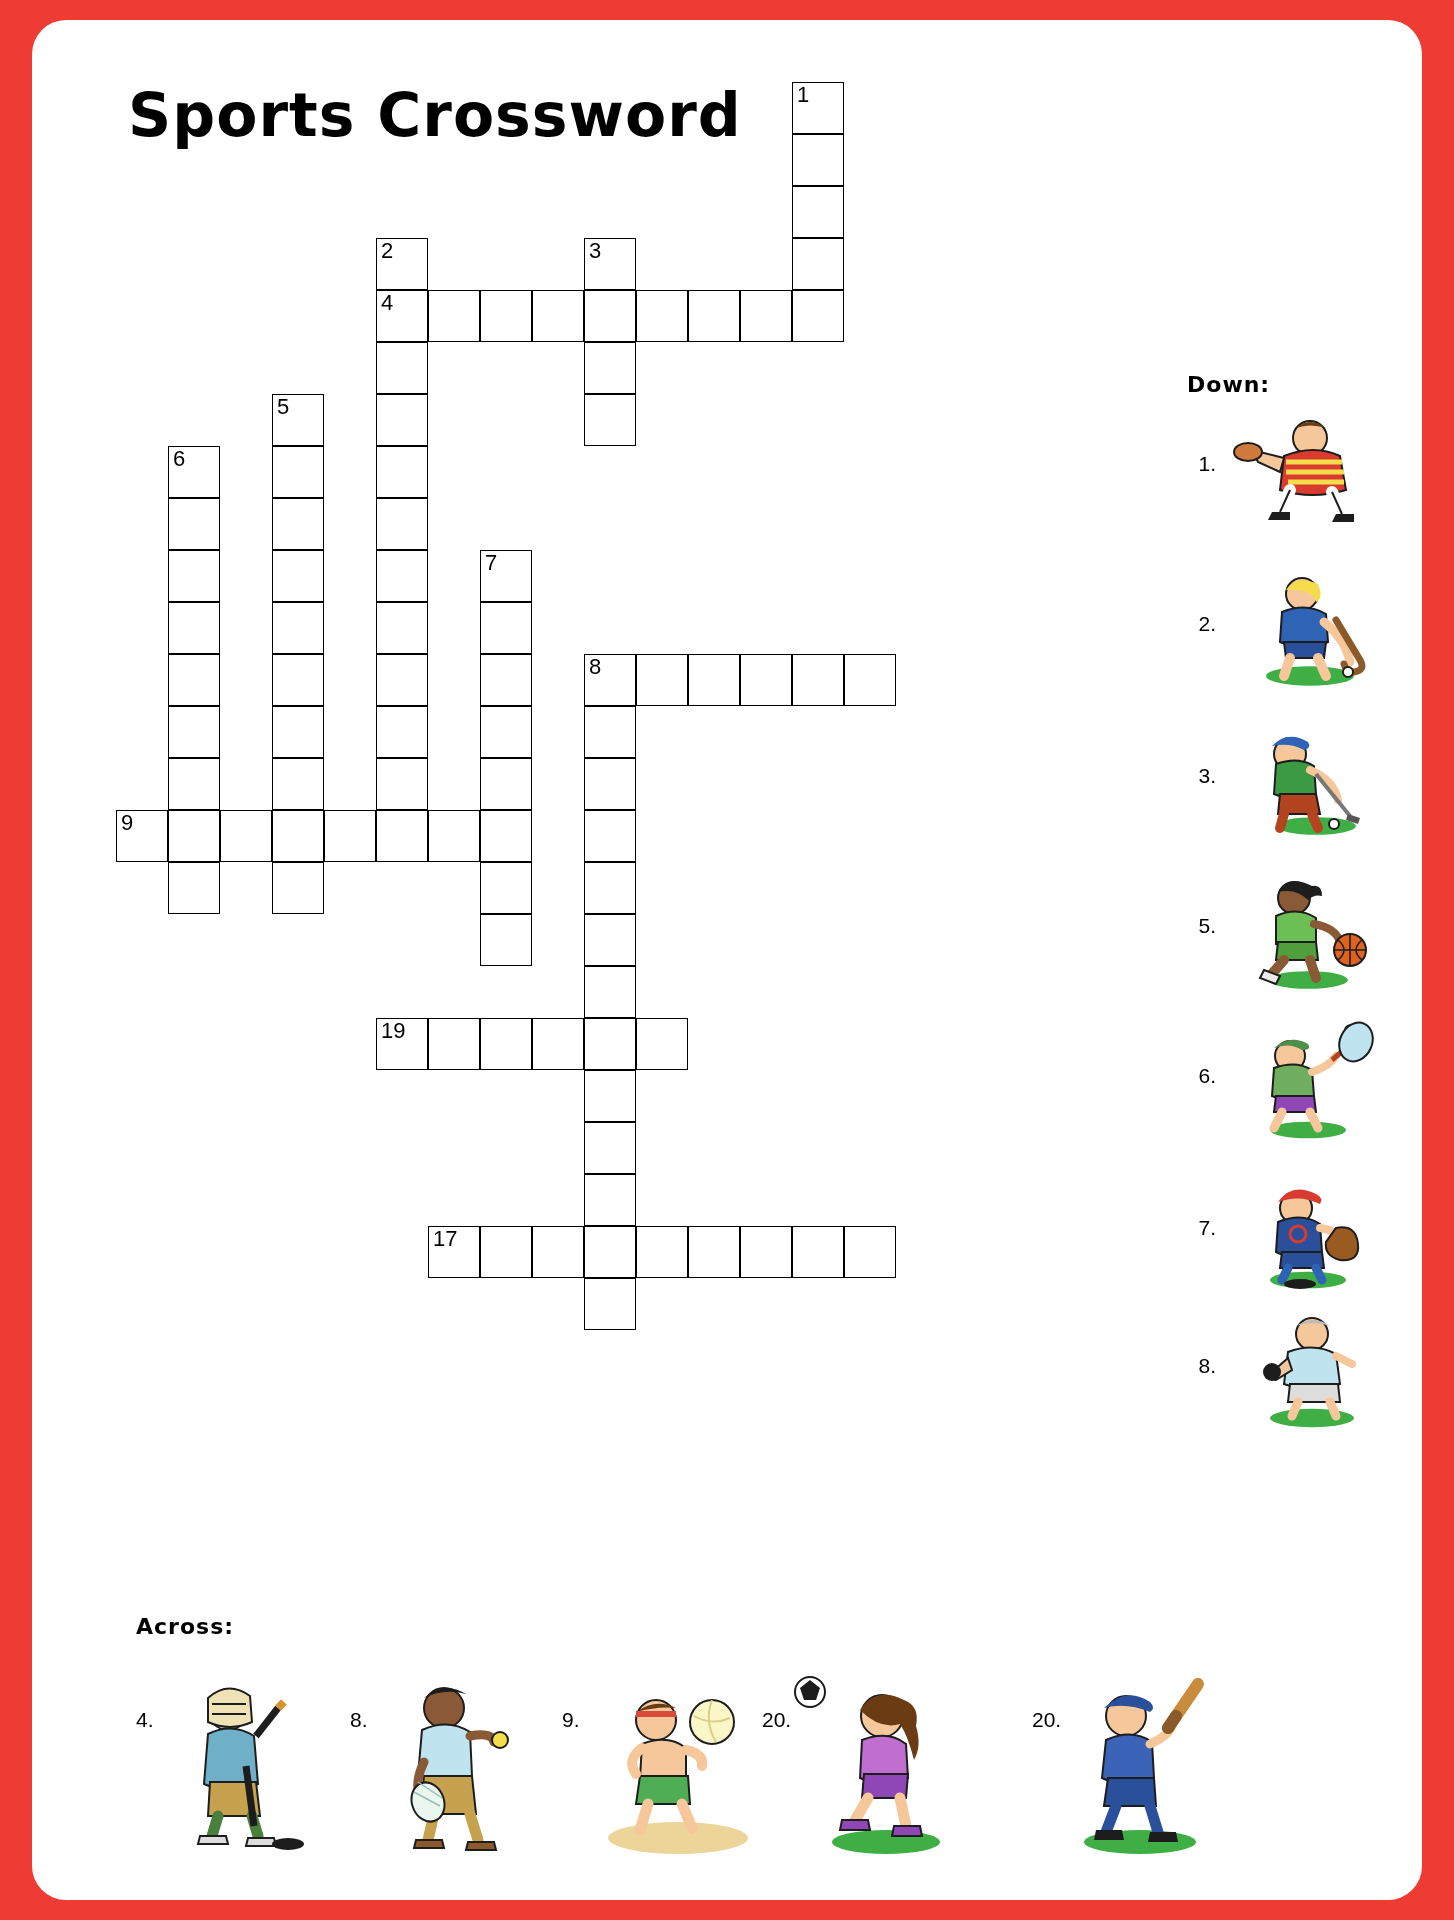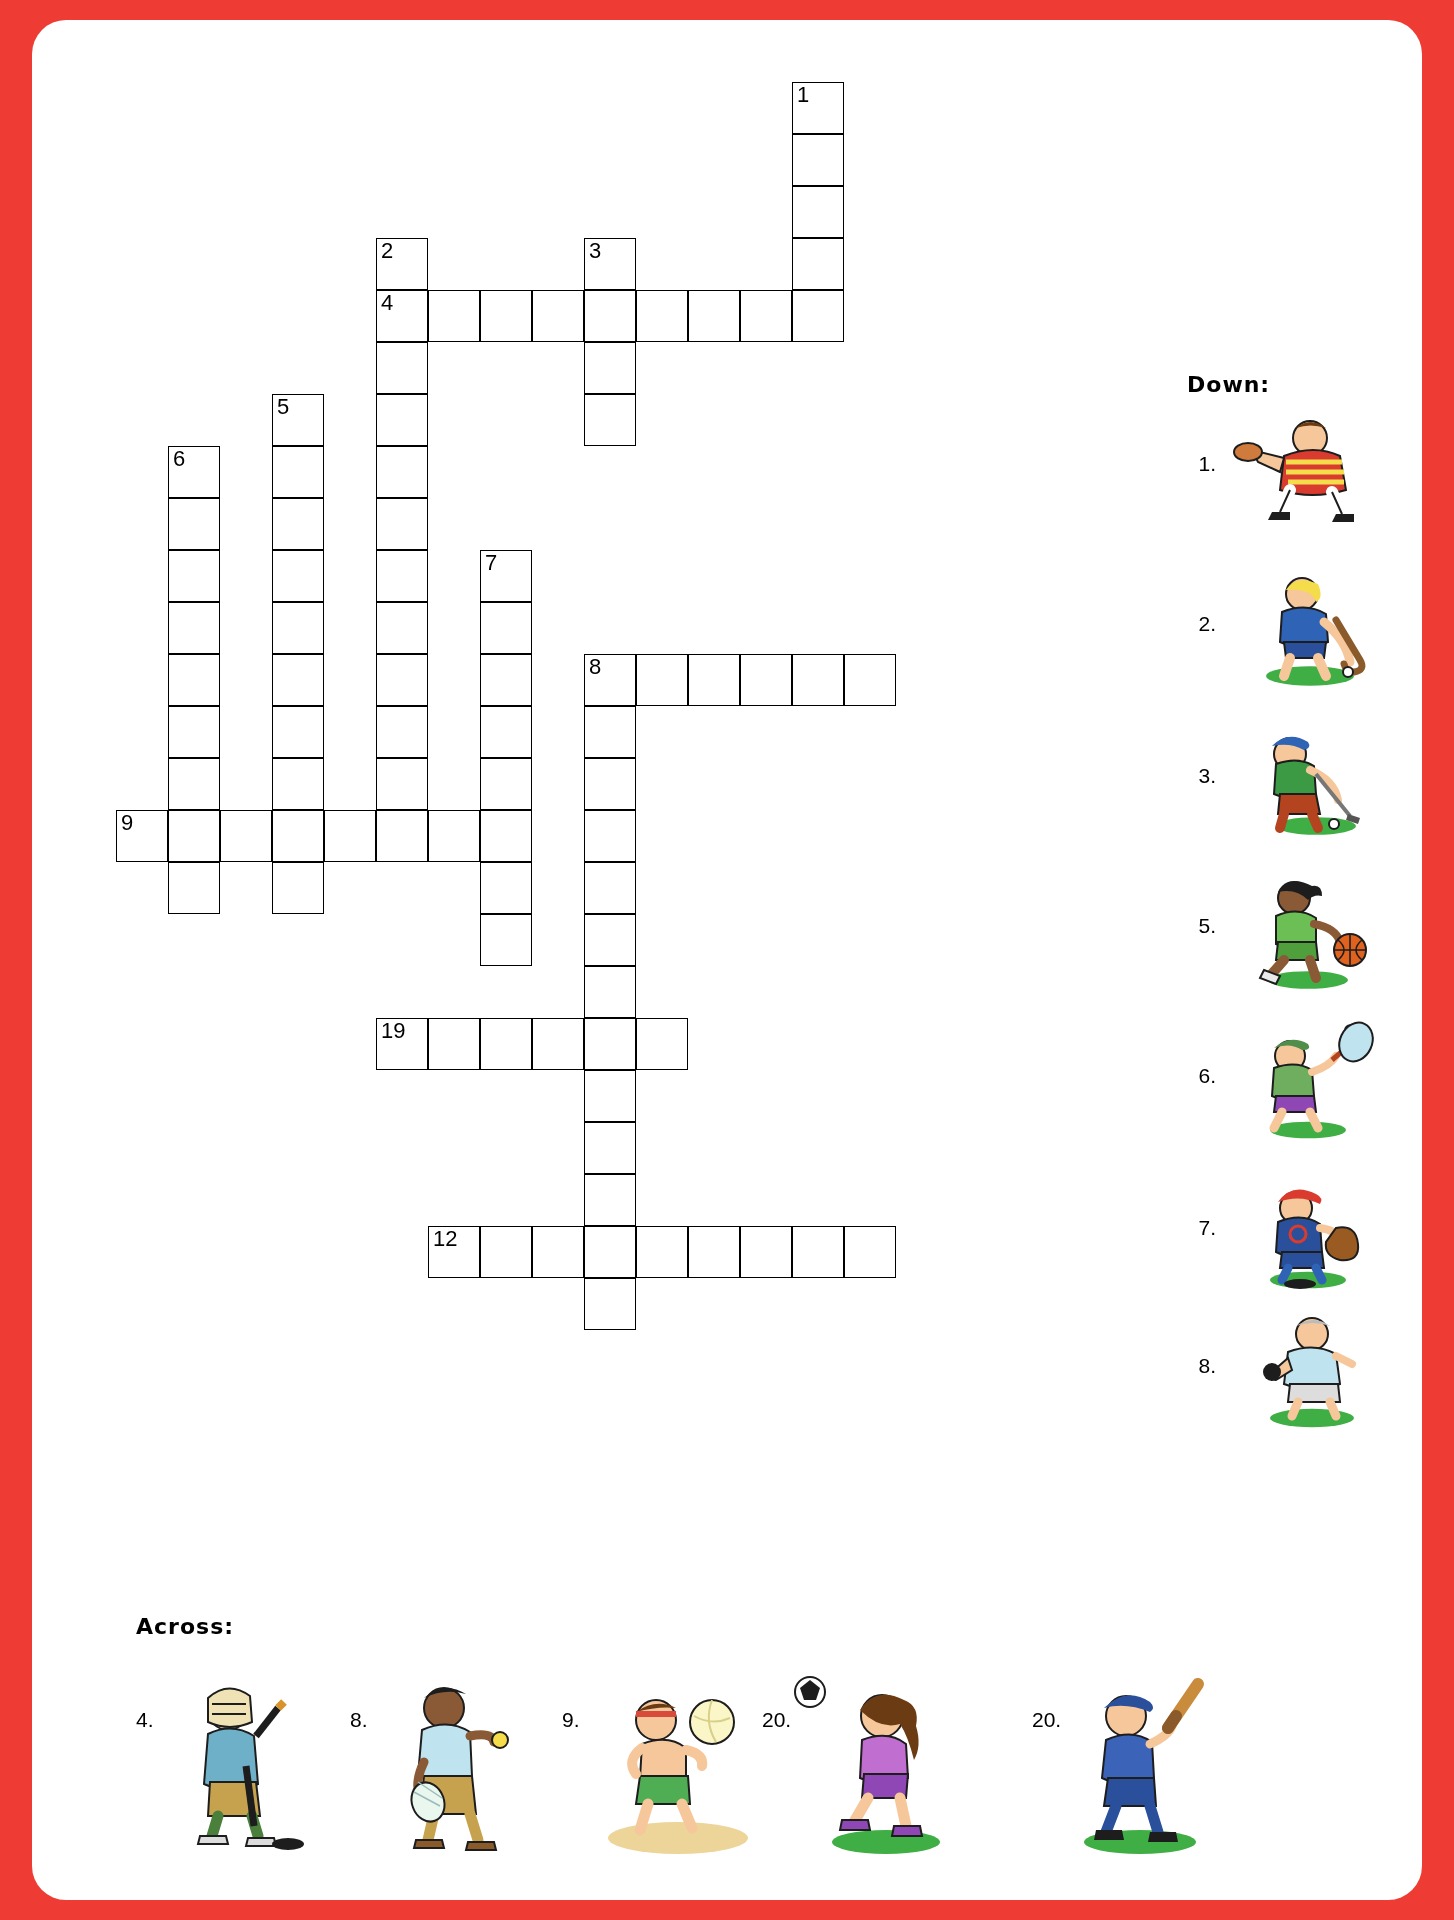--- a/index.html
+++ b/index.html
@@ -132,20 +132,21 @@
     height: 186px;
   }
   svg { display: block; overflow: visible; }
 </style>
 </head>
 <body>
 
 <div id="page">
   <div id="sheet">
 
+    <div id="title">Sports Crossword</div>
 
     <div id="grid">
         <div class="cell" style="left: 760px; top: 62px;">
           <span class="num">1</span>
         </div>
         <div class="cell" style="left: 760px; top: 114px;"></div>
         <div class="cell" style="left: 760px; top: 166px;"></div>
         <div class="cell" style="left: 760px; top: 218px;"></div>
         <div class="cell" style="left: 760px; top: 270px;"></div>
         <div class="cell" style="left: 344px; top: 218px;">
@@ -236,21 +237,21 @@
         <div class="cell" style="left: 292px; top: 790px;"></div>
         <div class="cell" style="left: 396px; top: 790px;"></div>
         <div class="cell" style="left: 344px; top: 998px;">
           <span class="num">19</span>
         </div>
         <div class="cell" style="left: 396px; top: 998px;"></div>
         <div class="cell" style="left: 448px; top: 998px;"></div>
         <div class="cell" style="left: 500px; top: 998px;"></div>
         <div class="cell" style="left: 604px; top: 998px;"></div>
         <div class="cell" style="left: 396px; top: 1206px;">
-          <span class="num">12</span>
+          <span class="num">17</span>
         </div>
         <div class="cell" style="left: 448px; top: 1206px;"></div>
         <div class="cell" style="left: 500px; top: 1206px;"></div>
         <div class="cell" style="left: 604px; top: 1206px;"></div>
         <div class="cell" style="left: 656px; top: 1206px;"></div>
         <div class="cell" style="left: 708px; top: 1206px;"></div>
         <div class="cell" style="left: 760px; top: 1206px;"></div>
         <div class="cell" style="left: 812px; top: 1206px;"></div>
       </div>
 

